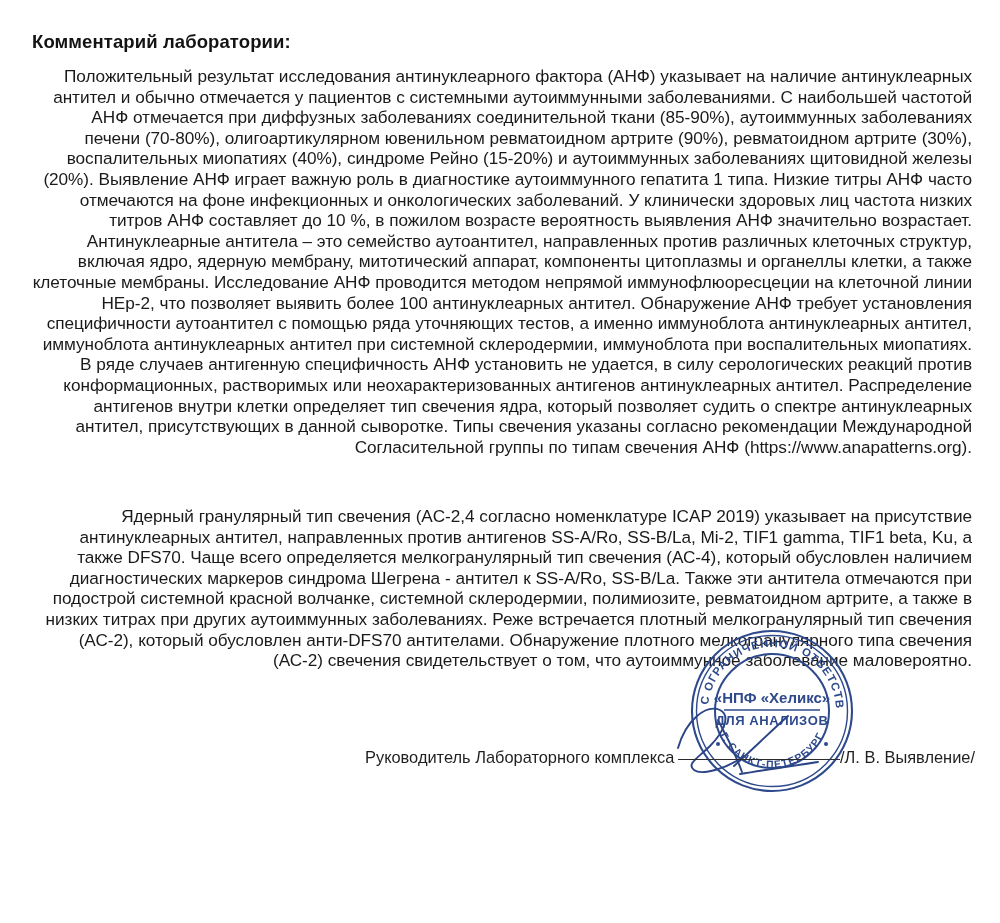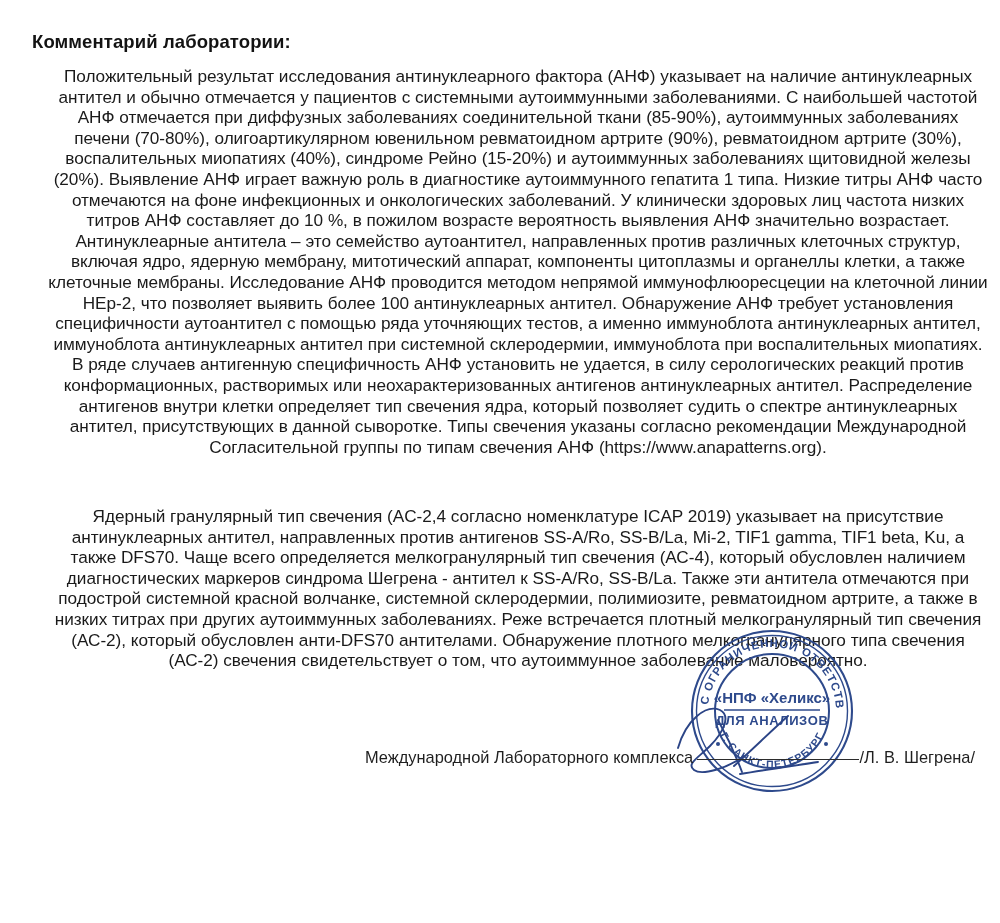--- a/index.html
+++ b/index.html
@@ -33,26 +33,26 @@
     top: 31px;
     font-size: 18.5px;
     font-weight: bold;
     letter-spacing: 0.1px;
     color: #131313;
     white-space: nowrap;
   }
 
   .body-block {
     position: absolute;
-    left: 48px;
+    left: 32px;
     width: 940px;
     font-size: 17.2px;
     line-height: 20.6px;
     color: #1a1a1a;
-    text-align: center;
+    text-align: right;
     letter-spacing: -0.05px;
     word-spacing: 0.1px;
   }
 
   #para-1 { top: 66px; }
   #para-2 { top: 458px; margin-top: 48px; }
 
   
   .sign-row {
     position: absolute;
@@ -138,18 +138,18 @@
       <g fill="none" stroke="#2b4486" stroke-width="1.9" stroke-linecap="round">
         <path d="M 6,58 C 14,30 34,14 48,20 C 60,26 50,44 38,56 C 26,68 14,74 22,80 C 30,86 56,78 72,66"></path>
         <path d="M 46,30 C 56,48 64,66 70,82"></path>
         <path d="M 62,76 C 80,60 98,42 116,26"></path>
         <path d="M 68,84 C 92,80 120,76 146,72"></path>
       </g>
     </svg>
   </div>
 
   <div class="sign-row">
-    <span class="sign-title">Международной Лабораторного комплекса</span>
+    <span class="sign-title">Руководитель Лабораторного комплекса</span>
     <span class="sign-rule"></span>
-    <span class="sign-name">/Л. В. Шегрена/</span>
+    <span class="sign-name">/Л. В. Выявление/</span>
   </div>
 
 </div>
 
 </body></html>

